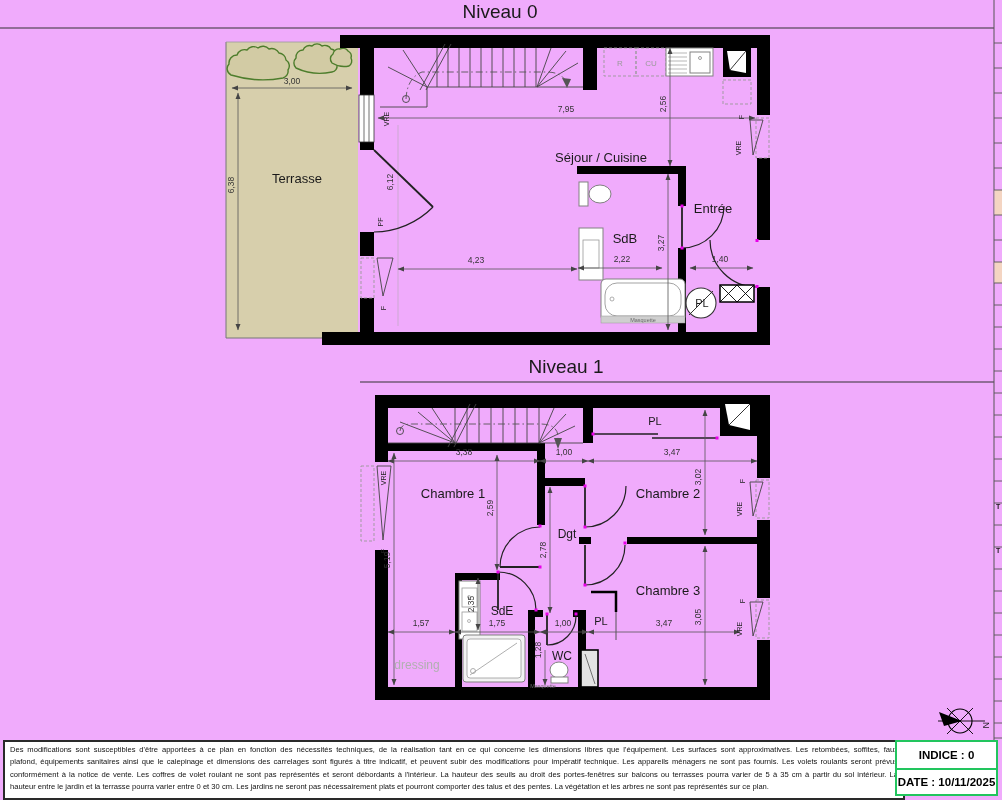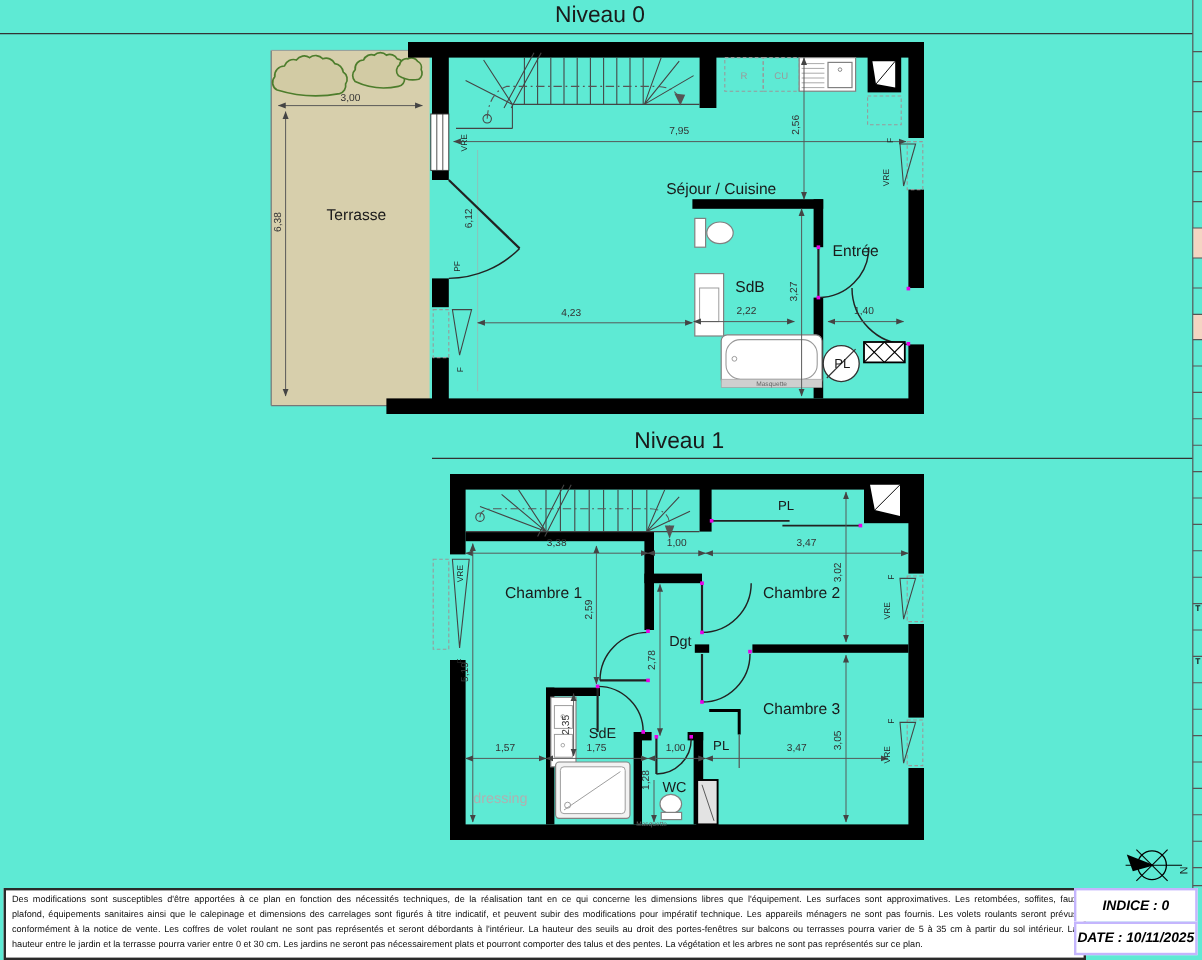--- a/index.html
+++ b/index.html
@@ -1,16 +1,16 @@
 <!DOCTYPE html>
 <html><head>
 <meta charset="utf-8">
 <style>
   html,body{margin:0;padding:0;background:#fff;}
-  .canvas{position:relative;width:1002px;height:800px;background:#5eead4;
+  .canvas{position:relative;width:1002px;height:800px;background:#f0abfc;
           font-family:"Liberation Sans",sans-serif;overflow:hidden;}
   svg text{font-family:"Liberation Sans",sans-serif;fill:#1a1a1a;}
   .room-lbl{font-size:13px;}
   .room-lbl-sm{font-size:12px;}
   .dim-lbl{font-size:8.5px;fill:#333;}
   .win-lbl{font-size:7px;fill:#222;}
   .tiny-lbl{font-size:5.5px;fill:#666;}
   .gray-lbl{font-size:12px;fill:#b0b0b0;}
   .pl-lbl{font-size:11px;}
   .appl-lbl{font-size:8px;fill:#9a9a9a;}
@@ -23,22 +23,22 @@
   .dash{stroke:#999;stroke-width:0.9;fill:none;stroke-dasharray:3 2;}
   .arc{stroke:#222;stroke-width:1.2;fill:none;}
   .leaf{stroke:#222;stroke-width:1.8;fill:none;}
   .walkline{stroke:#555;stroke-width:0.9;fill:none;stroke-dasharray:7 3 1.5 3;}
   .mdot{fill:#e800e8;}
   .footer-box{position:absolute;left:3px;top:740px;width:888px;height:54px;
               border:2px solid #2a2a2a;background:#fff;padding:2px 5px 0 5px;}
   .disc-line{font-size:7.6px;line-height:12.4px;color:#111;text-align:justify;text-align-last:justify;white-space:nowrap;overflow:hidden;}
   .disc-line.last{text-align-last:left;white-space:normal;}
   .stamp{position:absolute;left:895px;top:740px;width:103px;height:56px;}
-  .stamp-cell{border:2px solid #c4b5fd;background:#fff;height:24px;display:flex;
-              align-items:center;justify-content:center;font-weight:bold;font-size:11.5px;color:#000;font-style:italic;}
+  .stamp-cell{border:2px solid #22c55e;background:#fff;height:24px;display:flex;
+              align-items:center;justify-content:center;font-weight:bold;font-size:11.5px;color:#000;}
   .stamp-cell.top{border-bottom:none;height:26px;}
 </style>
 </head>
 <body>
 
 <div class="canvas">
 <svg width="1002" height="740" viewBox="0 0 1002 740">
   <defs>
     <marker id="ar" viewBox="0 0 10 10" refX="8.5" refY="5" markerWidth="9" markerHeight="9" orient="auto-start-reverse">
       <path d="M0,1.5 L9,5 L0,8.5 Z" fill="#444"></path>

